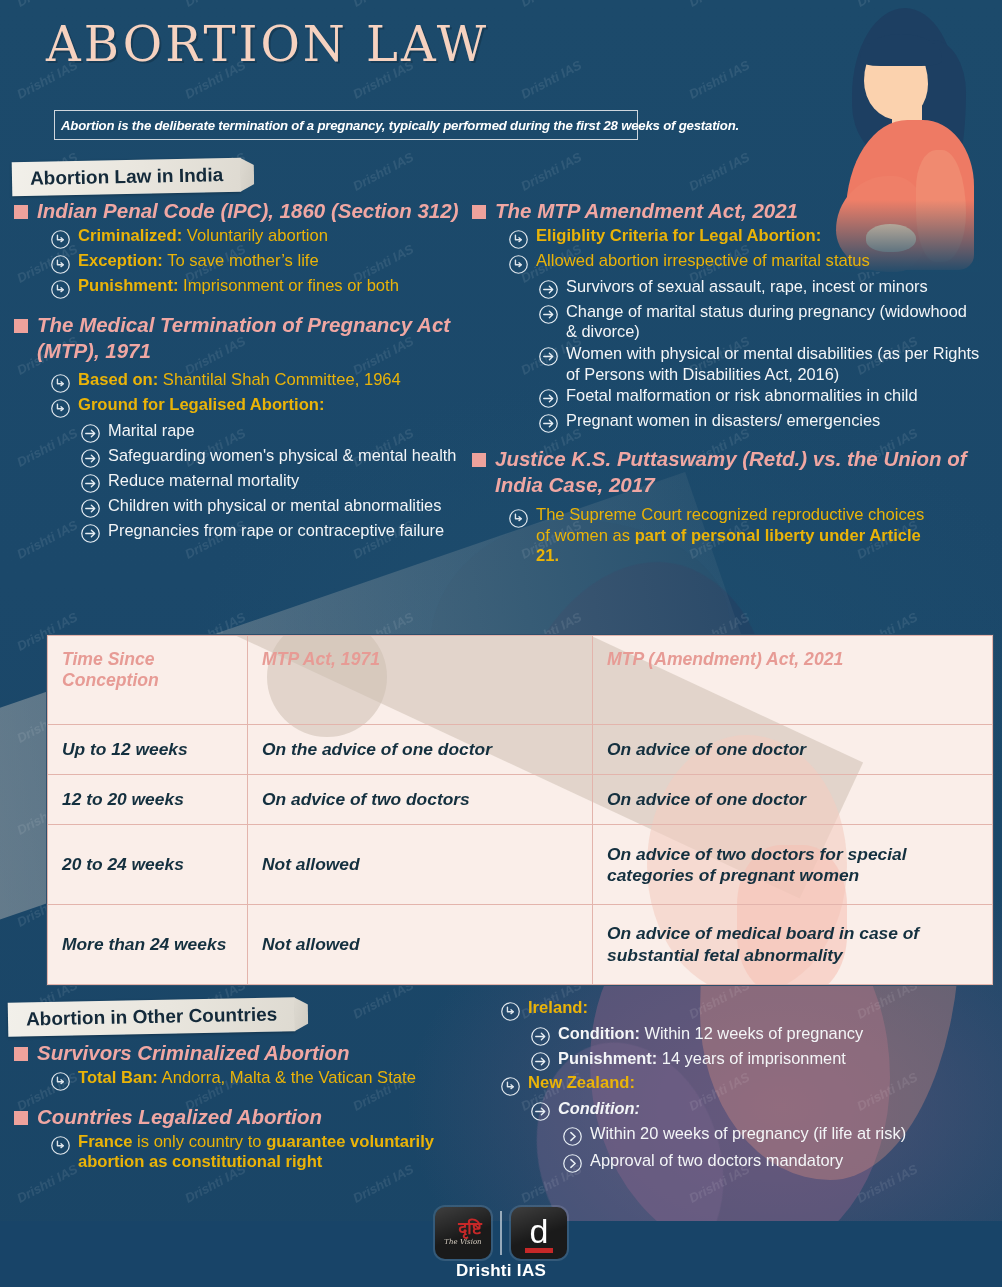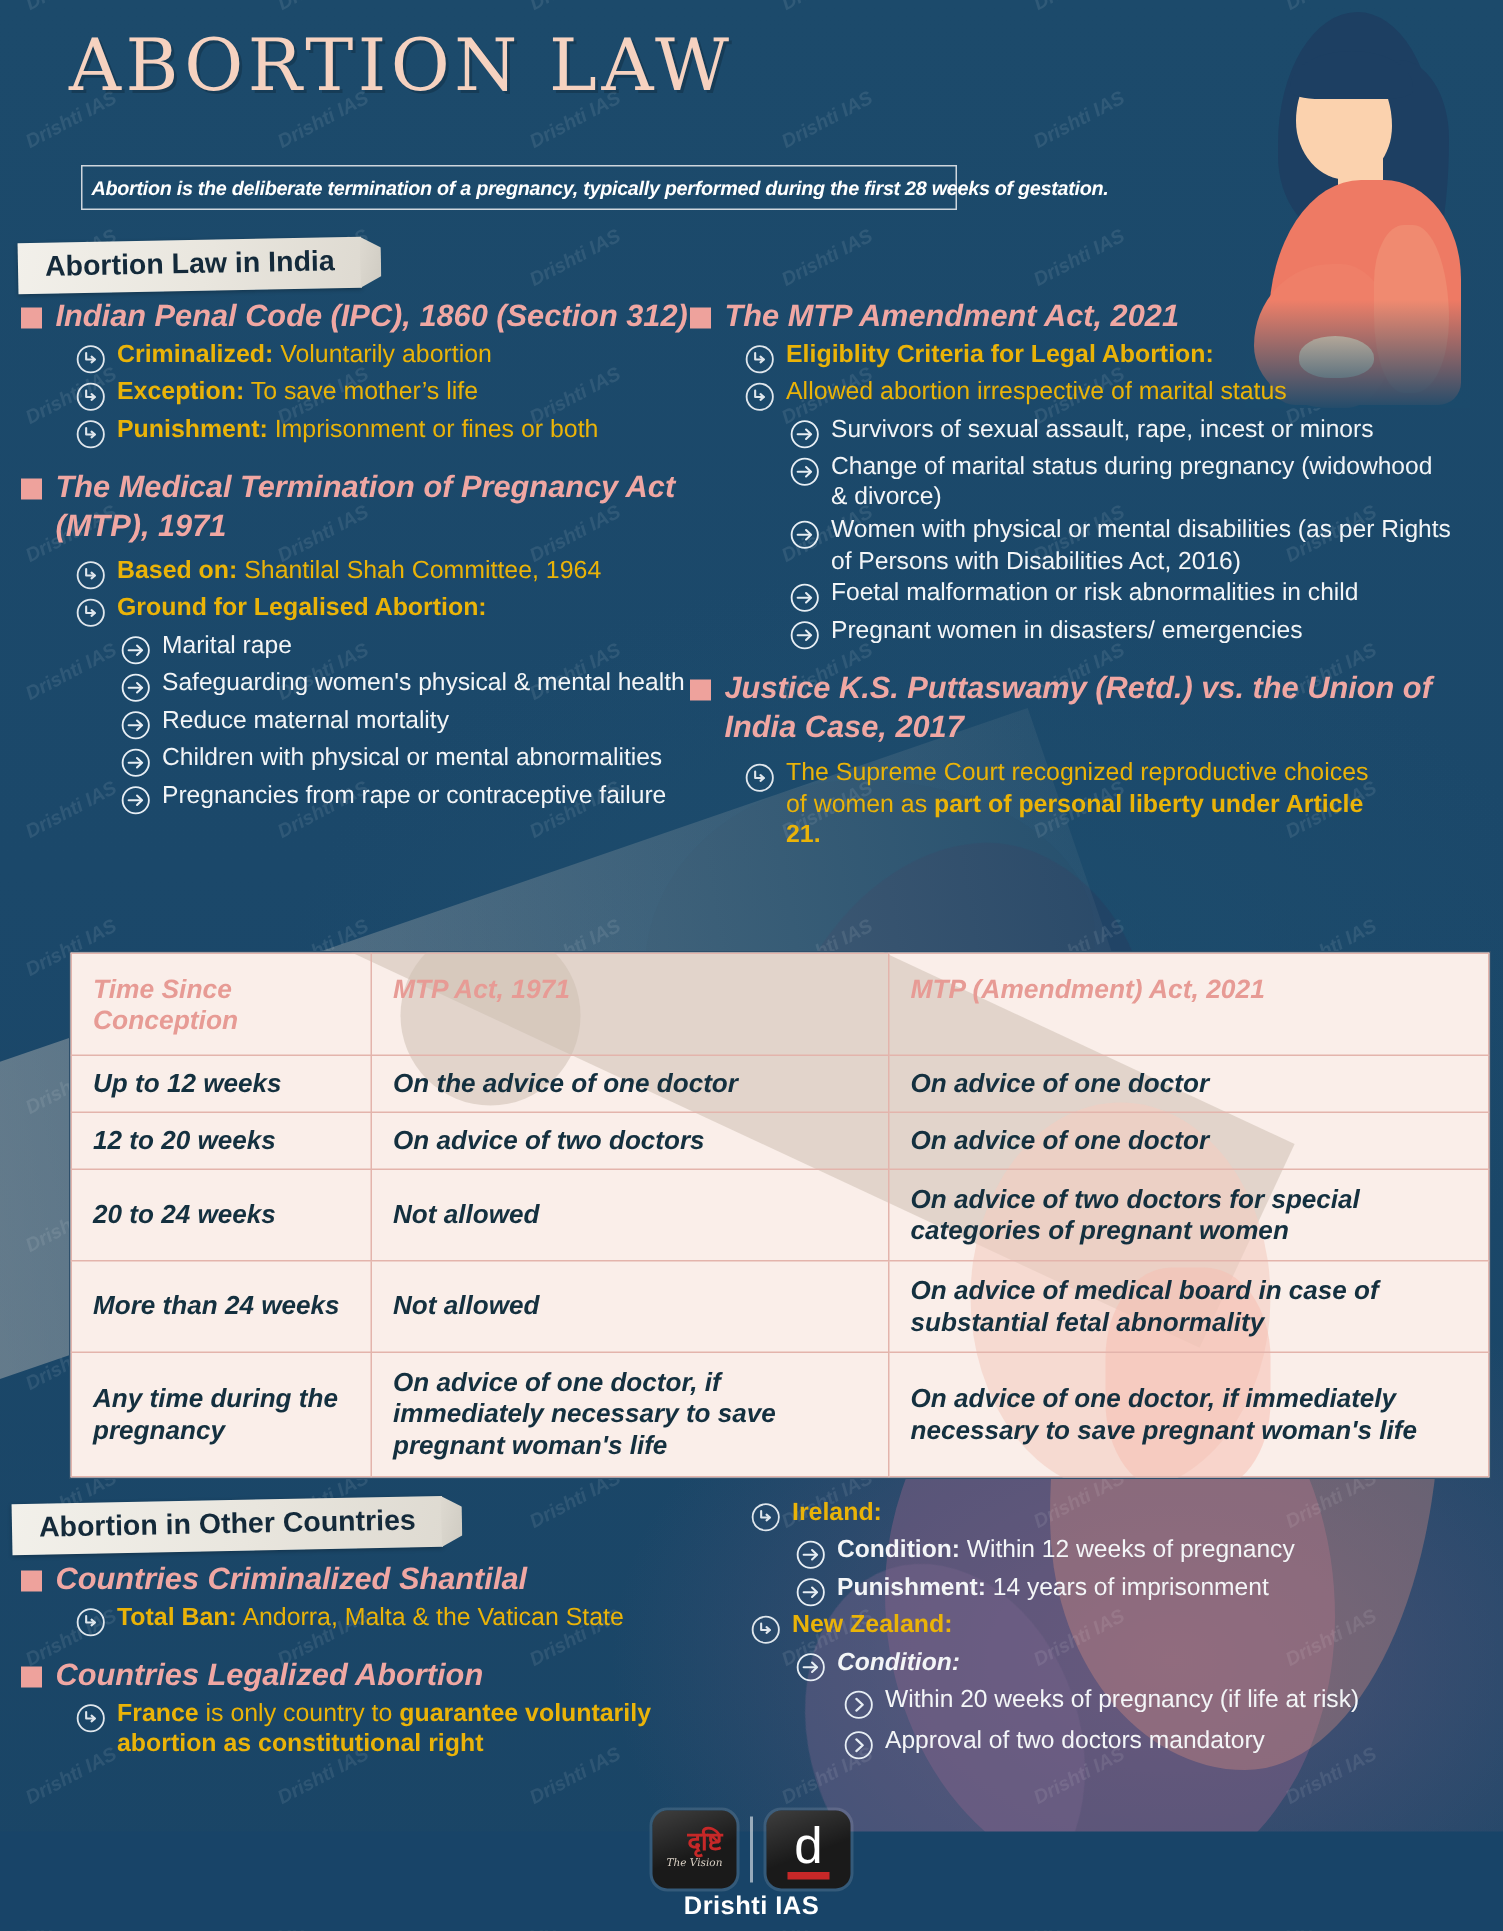--- a/index.html
+++ b/index.html
@@ -56,21 +56,21 @@
     color:#142a3a;font-weight:700;transform:rotate(-1.1deg);
     box-shadow:0 1px 3px rgba(0,0,0,.28);}
   .tape::after{content:"";position:absolute;right:-13px;top:0;bottom:0;width:14px;
     background:linear-gradient(105deg,#dedad1,#cfcbc2);
     clip-path:polygon(0 0,100% 22%,100% 78%,0 100%);}
   .tape-1{left:12px;top:160px;height:34px;padding:0 18px;font-size:19px;}
   .tape-2{left:8px;top:1000px;height:34px;padding:0 18px;font-size:19px;}
 
   
   .col-l{position:absolute;left:14px;top:198px;width:470px;}
-  .col-r{position:absolute;left:460px;top:198px;width:510px;}
+  .col-r{position:absolute;left:472px;top:198px;width:510px;}
   .col-bl{position:absolute;left:14px;top:1040px;width:480px;}
   .col-br{position:absolute;left:500px;top:998px;width:500px;}
 
   
   .h-item{display:flex;margin-bottom:2px;}
   .sq{flex:0 0 auto;width:14px;height:14px;background:#eea29c;margin-top:7px;margin-right:9px;}
   .h-txt{font-style:italic;font-weight:700;font-size:20.5px;line-height:1.26;color:#f0a7a3;}
 
   
   .l2{display:flex;align-items:flex-start;margin-left:36px;margin-bottom:1px;}
@@ -493,33 +493,28 @@
         <tr>
           <td class="c1">20 to 24 weeks</td>
           <td class="c2">Not allowed</td>
           <td class="c3">On advice of two doctors for special categories of pregnant women</td>
         </tr>
         <tr>
           <td class="c1">More than 24 weeks</td>
           <td class="c2">Not allowed</td>
           <td class="c3">On advice of medical board in case of substantial fetal abnormality</td>
         </tr>
-        <tr>
-          <td class="c1">Any time during the pregnancy</td>
-          <td class="c2">On advice of one doctor, if immediately necessary to save pregnant woman's life</td>
-          <td class="c3">On advice of one doctor, if immediately necessary to save pregnant woman's life</td>
-        </tr>
       </tbody>
   </table>
 </div>
 
 <div class="col-bl">
   <div class="h-item">
     <div class="sq"></div>
-    <div class="h-txt">Countries Criminalized Shantilal</div>
+    <div class="h-txt">Survivors Criminalized Abortion</div>
   </div>
   <div class="l2" style="width:370px">
     <div class="ico">
         <svg viewBox="0 0 24 24">
           <circle cx="12" cy="12" r="10" fill="none" stroke="#dfe6ec" stroke-width="1.4"></circle>
           <path d="M8.5 7.2 V12.2 H14.8" fill="none" stroke="#dfe6ec" stroke-width="1.6" stroke-linecap="round" stroke-linejoin="round"></path>
           <path d="M12.6 10.0 L15.2 12.2 L12.6 14.4" fill="none" stroke="#dfe6ec" stroke-width="1.6" stroke-linecap="round" stroke-linejoin="round"></path>
         </svg>
       </div>
     <div class="txt"><b>Total Ban:</b><span> Andorra, Malta &amp; the Vatican State</span></div>

